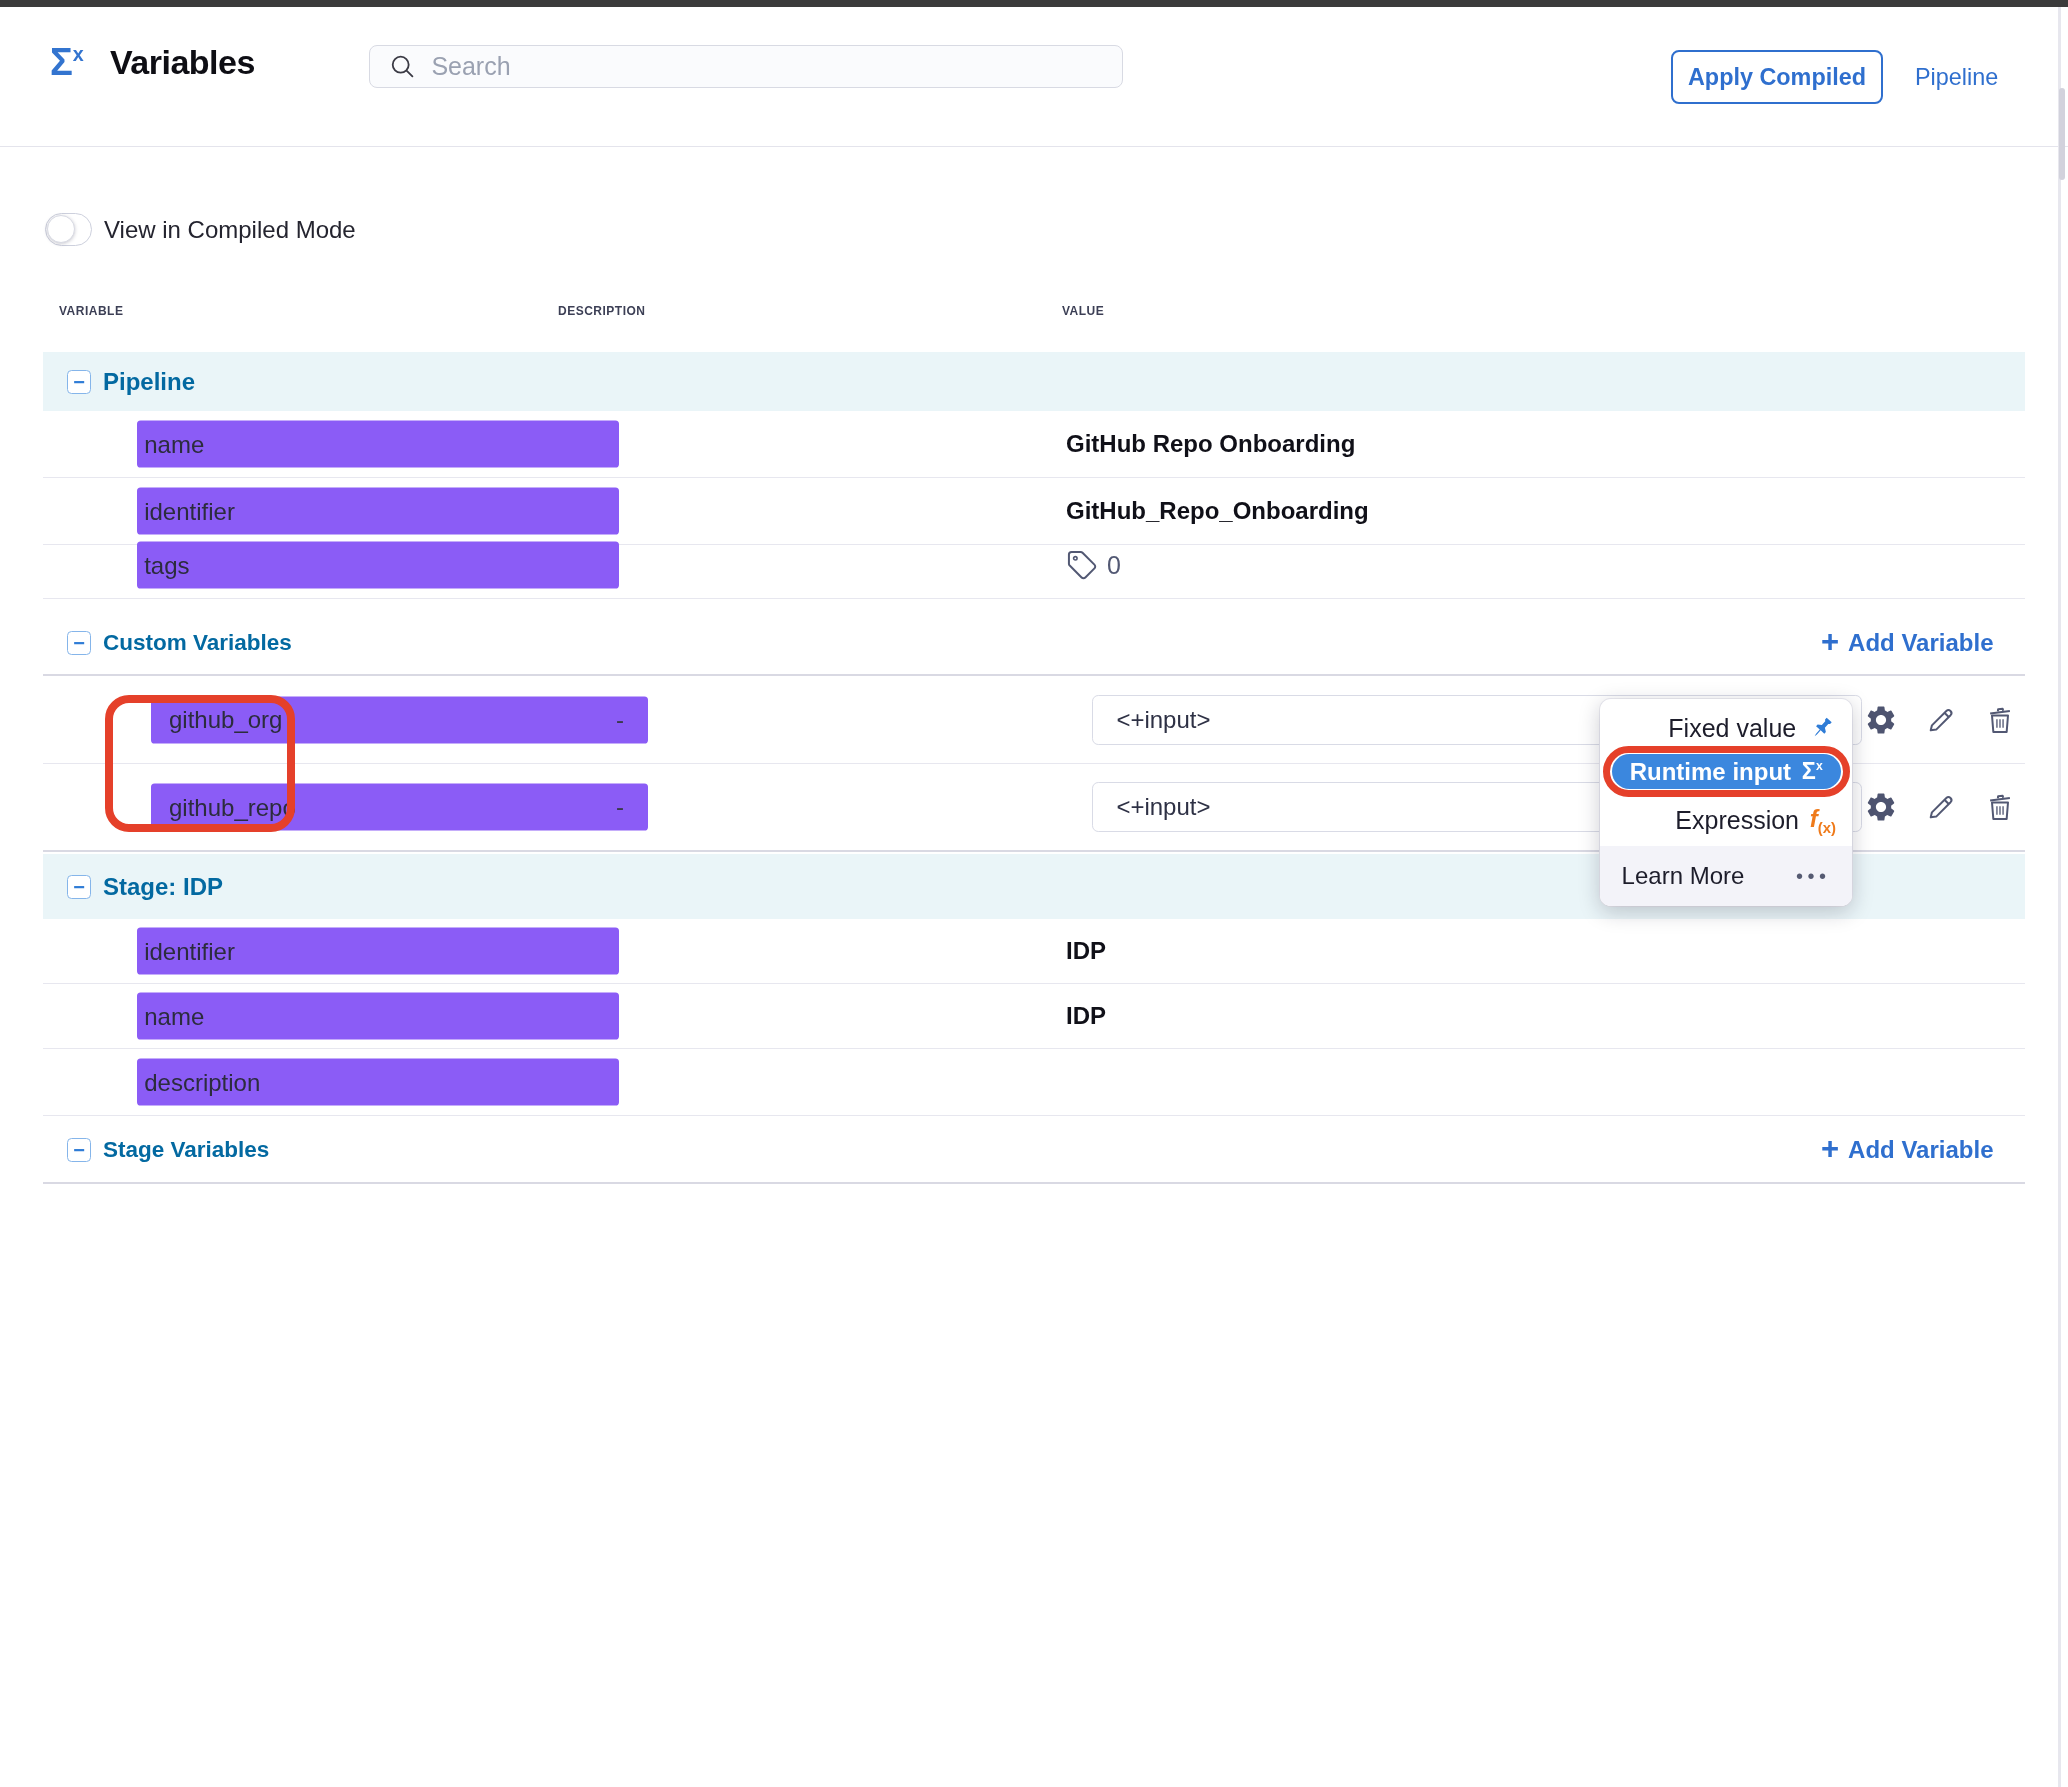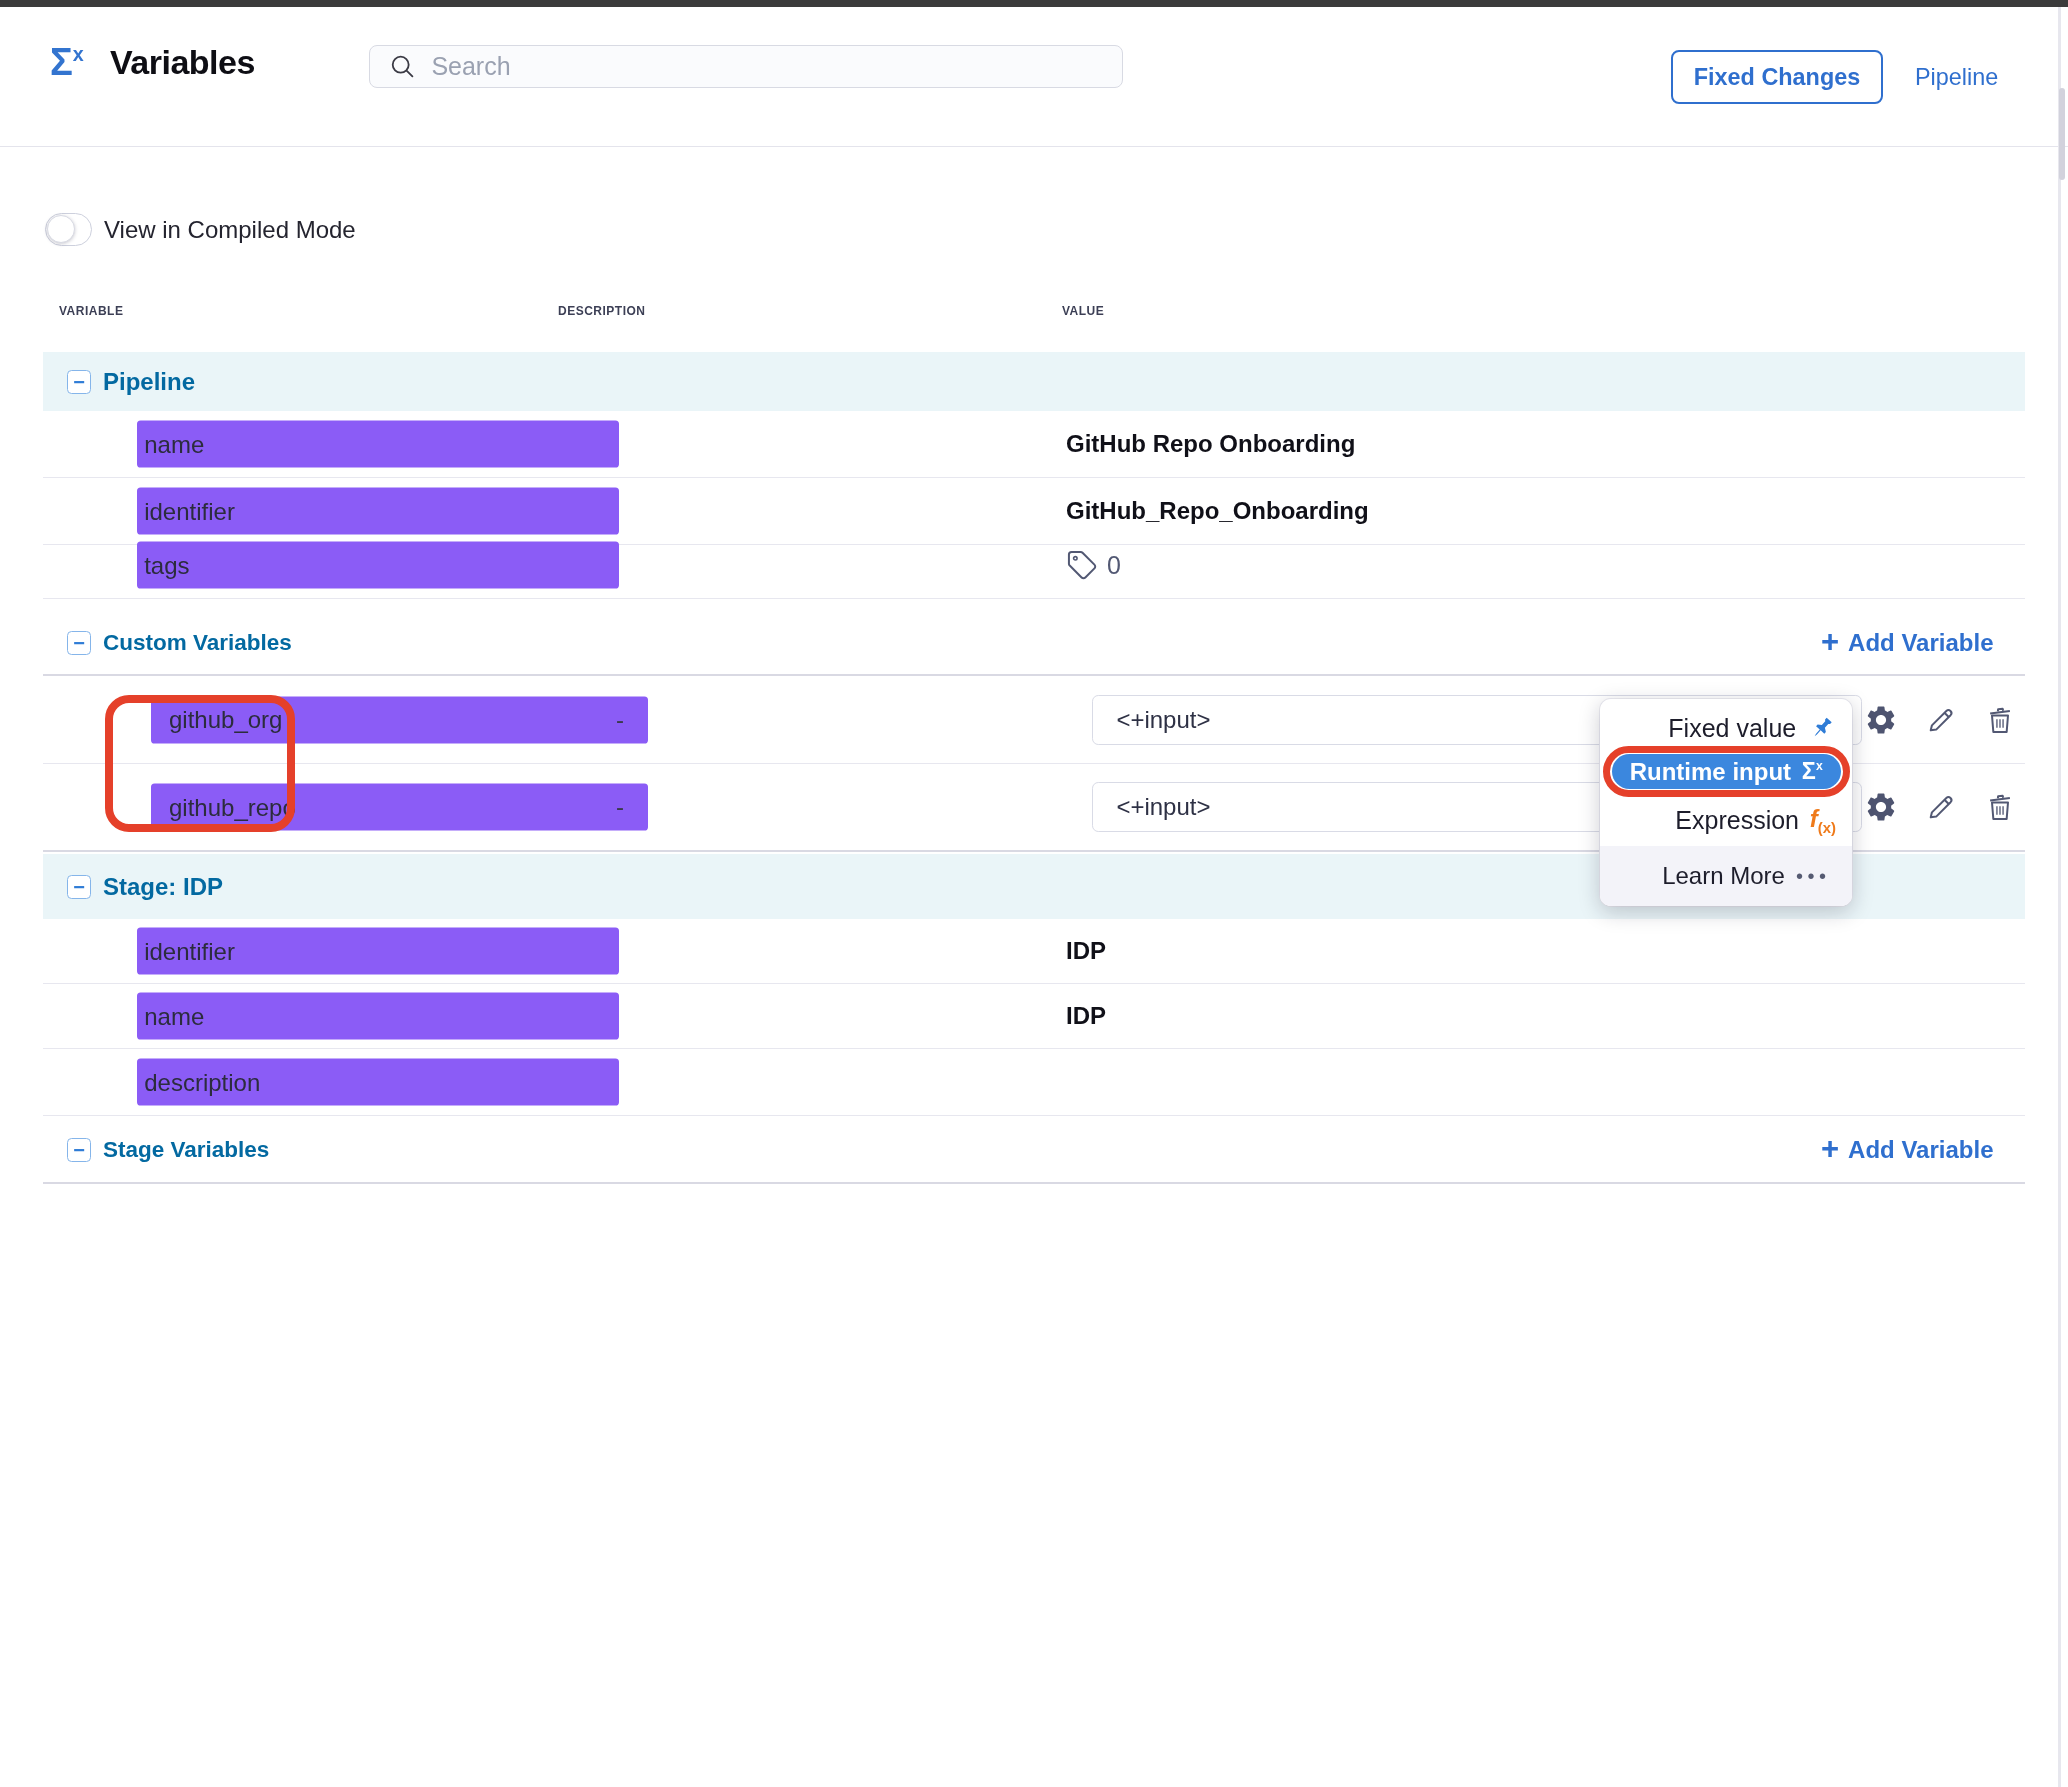--- a/index.html
+++ b/index.html
@@ -78,21 +78,21 @@
   .vt-expression { top:101px; height:41px; }
   .ring-annotation { position:absolute; left:2.7px; top:47px; width:247px; height:51px;
     border:7.2px solid var(--annotation-red, #e5402a); border-radius:28px; z-index:11; pointer-events:none; }
   .vt-pill { position:absolute; left:11.7px; top:55px; width:229px; height:35px; background:var(--selected-pill-blue, #3b87de);
     border-radius:18px; display:flex; align-items:center; justify-content:center; gap:10.8px; color:#fff;
     font-size:24px; font-weight:bold; cursor:pointer; }
   .pill-sigma { font-size:23.4px; font-weight:bold; color:#fff; }
   .fx-glyph { color:#ef7a1a; font-size:24px; font-weight:bold; font-style:italic; }
   .fx-glyph sub { font-size:0.62em; font-style:normal; }
   .vt-footer { position:absolute; left:0; right:0; bottom:0; height:60px; background:#f3f3f9;
-    border-radius:0 0 10.8px 10.8px; display:flex; align-items:center; justify-content:flex-end; padding:0 21.6px;gap:11px; }
+    border-radius:0 0 10.8px 10.8px; display:flex; align-items:center; justify-content:space-between; padding:0 21.6px;gap:11px; }
   .learn-more { font-size:24px; color:#1d1d2b; cursor:pointer; }
   .dots { font-size:20px; color:#555a72; letter-spacing:4.5px; cursor:pointer; }
 
   
   .rect-annotation { position:absolute; left:105px; top:695px; width:190px; height:137px;
     border:8px solid var(--annotation-red, #e5402a); border-radius:24px; z-index:5; pointer-events:none; }
 
   svg { display:block; }
 </style>
 </head>
@@ -109,21 +109,21 @@
     <div class="search-box">
       <span>
         <svg viewBox="0 0 24 24" width="29" height="29">
             <circle cx="10.5" cy="10.5" r="6.6" fill="none" stroke="#3a3a44" stroke-width="1.5"></circle>
             <line x1="15.6" y1="15.6" x2="20.2" y2="20.2" stroke="#3a3a44" stroke-width="1.5" stroke-linecap="round"></line>
           </svg>
       </span>
       <input type="text" placeholder="Search" style="">
     </div>
 
-    <div class="apply-btn">Fixed Changes</div>
+    <div class="apply-btn">Apply Compiled</div>
     <div class="discard-btn">Pipeline</div>
   </div>
 
   <div class="toggle">
     <div class="toggle-knob"></div>
   </div>
   <div class="toggle-label">View in Compiled Mode</div>
 
   <div class="col-head col-variable">VARIABLE</div>
   <div class="col-head col-description">DESCRIPTION</div>

